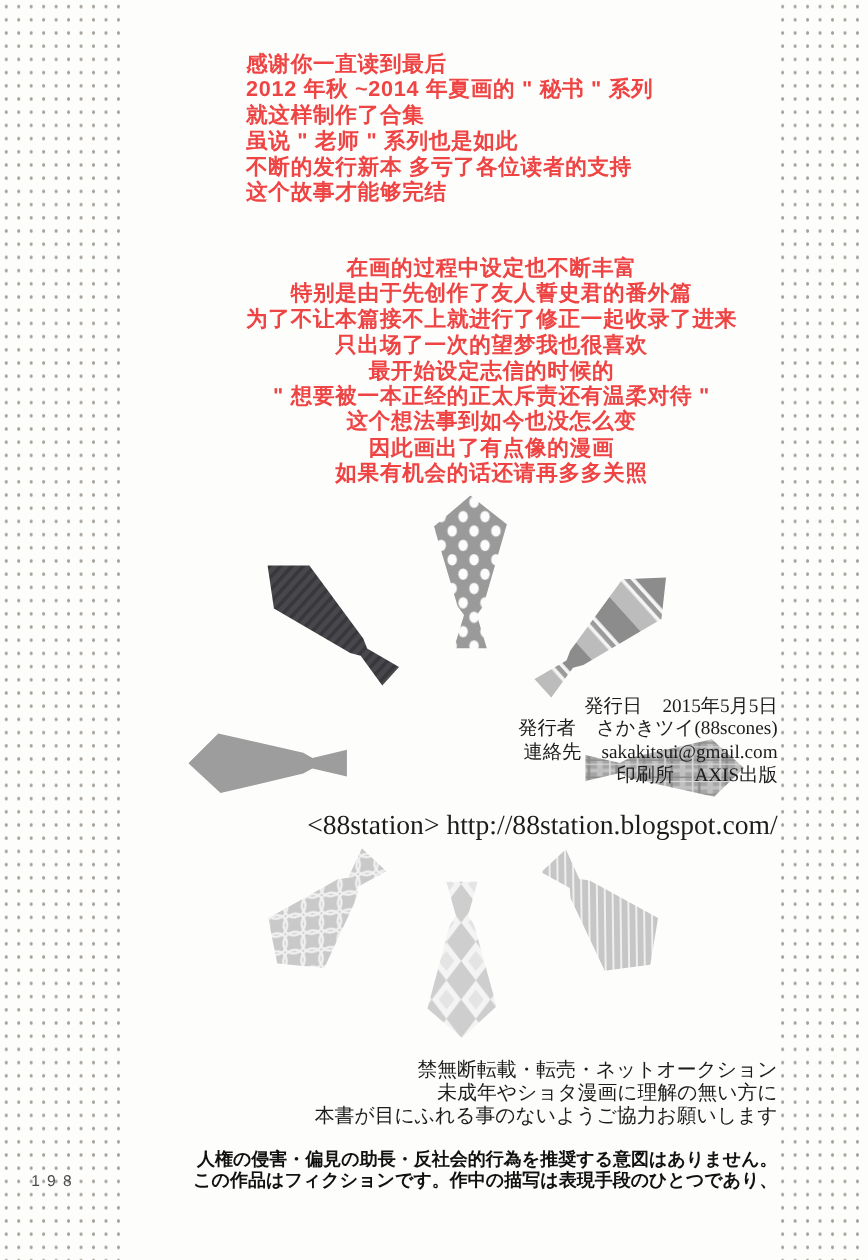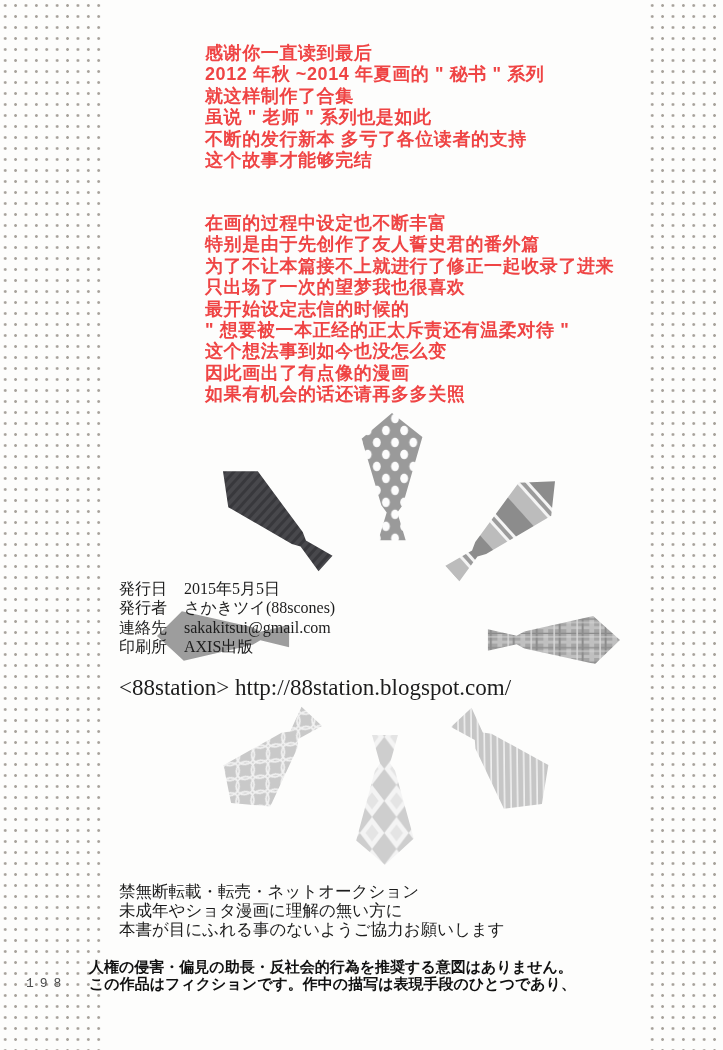--- a/index.html
+++ b/index.html
@@ -6,33 +6,33 @@
   body{width:723px;height:1050px;position:relative;background:#fdfdfc;overflow:hidden;}
 
   
   .dot-strip{position:absolute;top:0;height:1050px;
     background-image:radial-gradient(circle,#a7a29b 1.15px,rgba(0,0,0,0) 1.6px);
     background-size:10.4px 11px;}
   #dots-left{left:0;width:103px;}
   #dots-right{left:647px;width:76px;}
 
   .page-number{position:absolute;left:26px;top:976px;
-    font-family:Liberation Mono, monospace;
+    font-family:Liberation Sans, sans-serif;
     font-size:13px;letter-spacing:6px;color:#4c4c4c;z-index:3;}
 
   
   .cn{position:absolute;left:169px;z-index:2;
     font-family:"Liberation Sans","DejaVu Sans",sans-serif;
     font-weight:700;font-size:18px;line-height:21.4px;
     letter-spacing:0.6px;color:#ef4444;white-space:nowrap;margin-left:36px;}
   #paragraph-1{top:43px;}
-  #paragraph-2{top:213px;}
-
-  
-  .center-block{position:absolute;left:89px;width:545px;text-align:left;z-index:2;
+  #paragraph-2{top:213px;text-align:center;}
+
+  
+  .center-block{position:absolute;left:103px;width:545px;text-align:right;z-index:2;
     font-family:"Liberation Serif","DejaVu Serif",serif;color:#1c1c1c;}
   .shift-right{padding-left:30px;box-sizing:border-box;}
   #colophon{top:579px;font-size:16px;line-height:19.4px;}
   .colophon-label{display:inline-block;margin-right:17px;}
   #blog{top:678px;font-size:16.5px;line-height:19px;}
   #blog .blog-url{font-size:23px;}
   #notice{top:883px;font-size:16.5px;line-height:18.8px;}
   #disclaimer{top:958px;font-size:15px;line-height:17.4px;font-weight:700;
     font-family:"Liberation Sans","DejaVu Sans",sans-serif;color:#111;}
 

